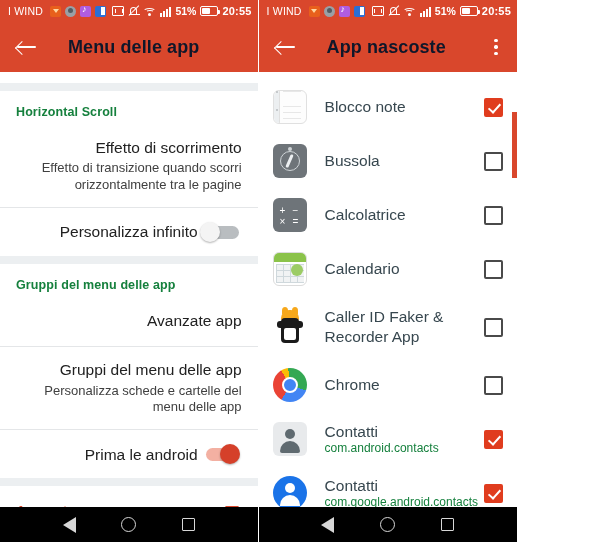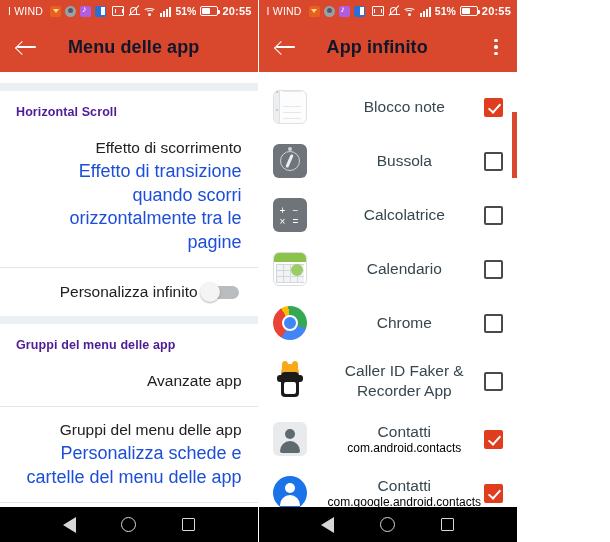--- a/index.html
+++ b/index.html
@@ -163,36 +163,36 @@
     flex: 1 1 auto; background: #eceff1;
     overflow: hidden; position: relative;
   }
   .card {
     background: #ffffff;
     width: 100%;
   }
   .card + .card { margin-top: 8px; }
   .card.stub { height: 11px; }
   .sect-header {
-    color: #4c1d95; font-size: 12.5px; font-weight: bold;
+    color: #15803d; font-size: 12.5px; font-weight: bold;
     padding: 14px 16px 6px 16px;
     letter-spacing: .1px;
   }
   .row {
     display: flex; align-items: center;
     padding: 13px 16px 13px 16px;
     min-height: 48px;
   }
   .row.tight { padding-top: 11px; padding-bottom: 13px; }
   .row-texts { flex: 1 1 auto; min-width: 0; text-align: right; }
   .row-title {
     font-size: 15.5px; color: #212121; line-height: 1.25;
   }
   .row-sub {
-    font-size: 18px; color: #1d4ed8; line-height: 1.3; margin-top: 3px;
+    font-size: 13px; color: #404040; line-height: 1.3; margin-top: 3px;
   }
   .divider { height: 1px; background: #e4e6e8; margin: 0 0 0 0; }
 
   .switch { flex: 0 0 44px; width: 44px; height: 22px; position: relative; cursor: pointer; }
   .switch .track {
     position: absolute; left: 8px; top: 5px;
     width: 33px; height: 13px; border-radius: 7px;
   }
   .switch .knob {
     position: absolute; top: 1px;
@@ -213,35 +213,35 @@
     border-top: 8px solid #d9472c;
   }
   .sect-link {
     color: #d9472c; font-size: 13.5px; font-weight: bold;
     flex: 1 1 auto;
   }
 
   
   .applist {
     flex: 1 1 auto; background: #ffffff;
-    position: relative; overflow: hidden; text-align: center;
+    position: relative; overflow: hidden;
   }
   .app-row {
     display: flex; align-items: center;
     height: 54px; padding: 0 14px 0 14px;
     cursor: pointer;
   }
   .app-icon {
     flex: 0 0 34px; width: 34px; height: 34px;
     margin-right: 18px; position: relative;
     border-radius: 6px;
   }
   .app-texts { flex: 1 1 auto; min-width: 0; }
   .app-name { font-size: 15.5px; color: #37474f; line-height: 1.2; }
-  .app-pkg { font-size: 12px; color: #000000; margin-top: 0; line-height: 1.2; }
+  .app-pkg { font-size: 12px; color: #15803d; margin-top: 0; line-height: 1.2; }
   .checkbox {
     flex: 0 0 19px; width: 19px; height: 19px;
     border: 2px solid #4a4a4a; border-radius: 2px;
     position: relative; cursor: pointer; background: transparent;
   }
   .checkbox.checked {
     background: #e03c1e; border-color: #e03c1e;
   }
   .checkbox.checked::after {
     content: ""; position: absolute; left: 4.5px; top: 1px;
@@ -547,21 +547,21 @@
         <span class="battery-pct">51%</span>
         <span class="icon-battery">
             <i class="fill" style="width:8px"></i>
           </span>
         <span class="clock">20:55</span>
       </div>
     </div>
 
     <div class="appbar">
       <div class="back-arrow"></div>
-      <div class="appbar-title">App infinito</div>
+      <div class="appbar-title">App nascoste</div>
       <div class="appbar-spacer"></div>
       <div class="overflow-dots">
           <i></i>
           <i></i>
           <i></i>
         </div>
     </div>
 
     <div class="applist">
 
@@ -611,44 +611,44 @@
           <span class="top"></span>
             <span class="grid"></span>
             <span class="blob"></span>
         </div>
         <div class="app-texts">
           <div class="app-name">Calendario</div>
         </div>
         <div class="checkbox"></div>
       </div>
 
-      <div class="app-row">
-        <div class="app-icon ic-chrome">
-          <span class="inner"></span>
-        </div>
-        <div class="app-texts">
-          <div class="app-name">Chrome</div>
-        </div>
-        <div class="checkbox"></div>
-      </div>
-
       <div class="app-row" style="height:62px">
         <div class="app-icon ic-caller">
           <span class="flame"></span>
             <span class="phone"></span>
             <span class="screen-s"></span>
             <span class="glasses"></span>
         </div>
         <div class="app-texts">
           <div class="app-name" style="line-height:1.3">Caller ID Faker &amp; Recorder App</div>
         </div>
         <div class="checkbox"></div>
       </div>
 
       <div class="app-row">
+        <div class="app-icon ic-chrome">
+          <span class="inner"></span>
+        </div>
+        <div class="app-texts">
+          <div class="app-name">Chrome</div>
+        </div>
+        <div class="checkbox"></div>
+      </div>
+
+      <div class="app-row">
         <div class="app-icon ic-contact1">
           <span class="head"></span>
             <span class="body"></span>
         </div>
         <div class="app-texts">
           <div class="app-name">Contatti</div>
           <div class="app-pkg">com.android.contacts</div>
         </div>
         <div class="checkbox checked"></div>
       </div>

